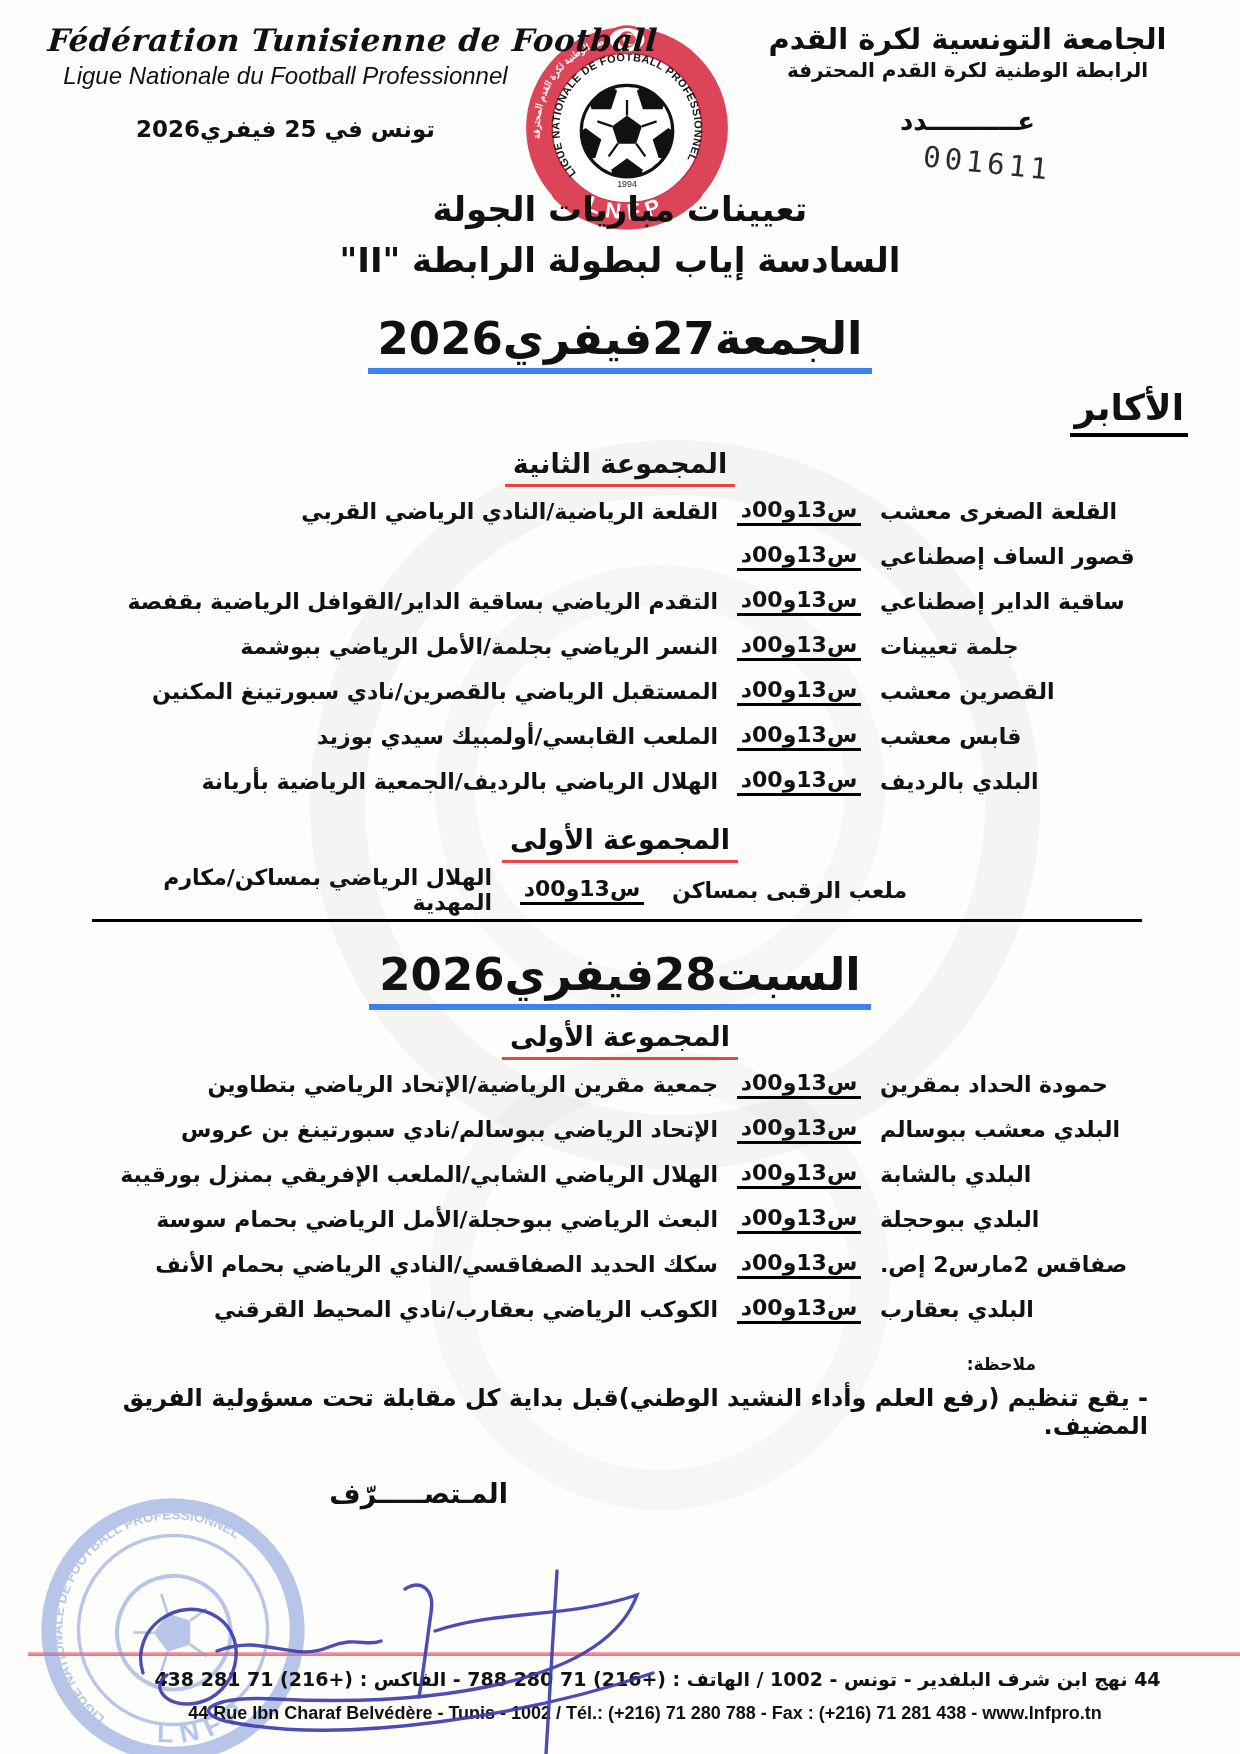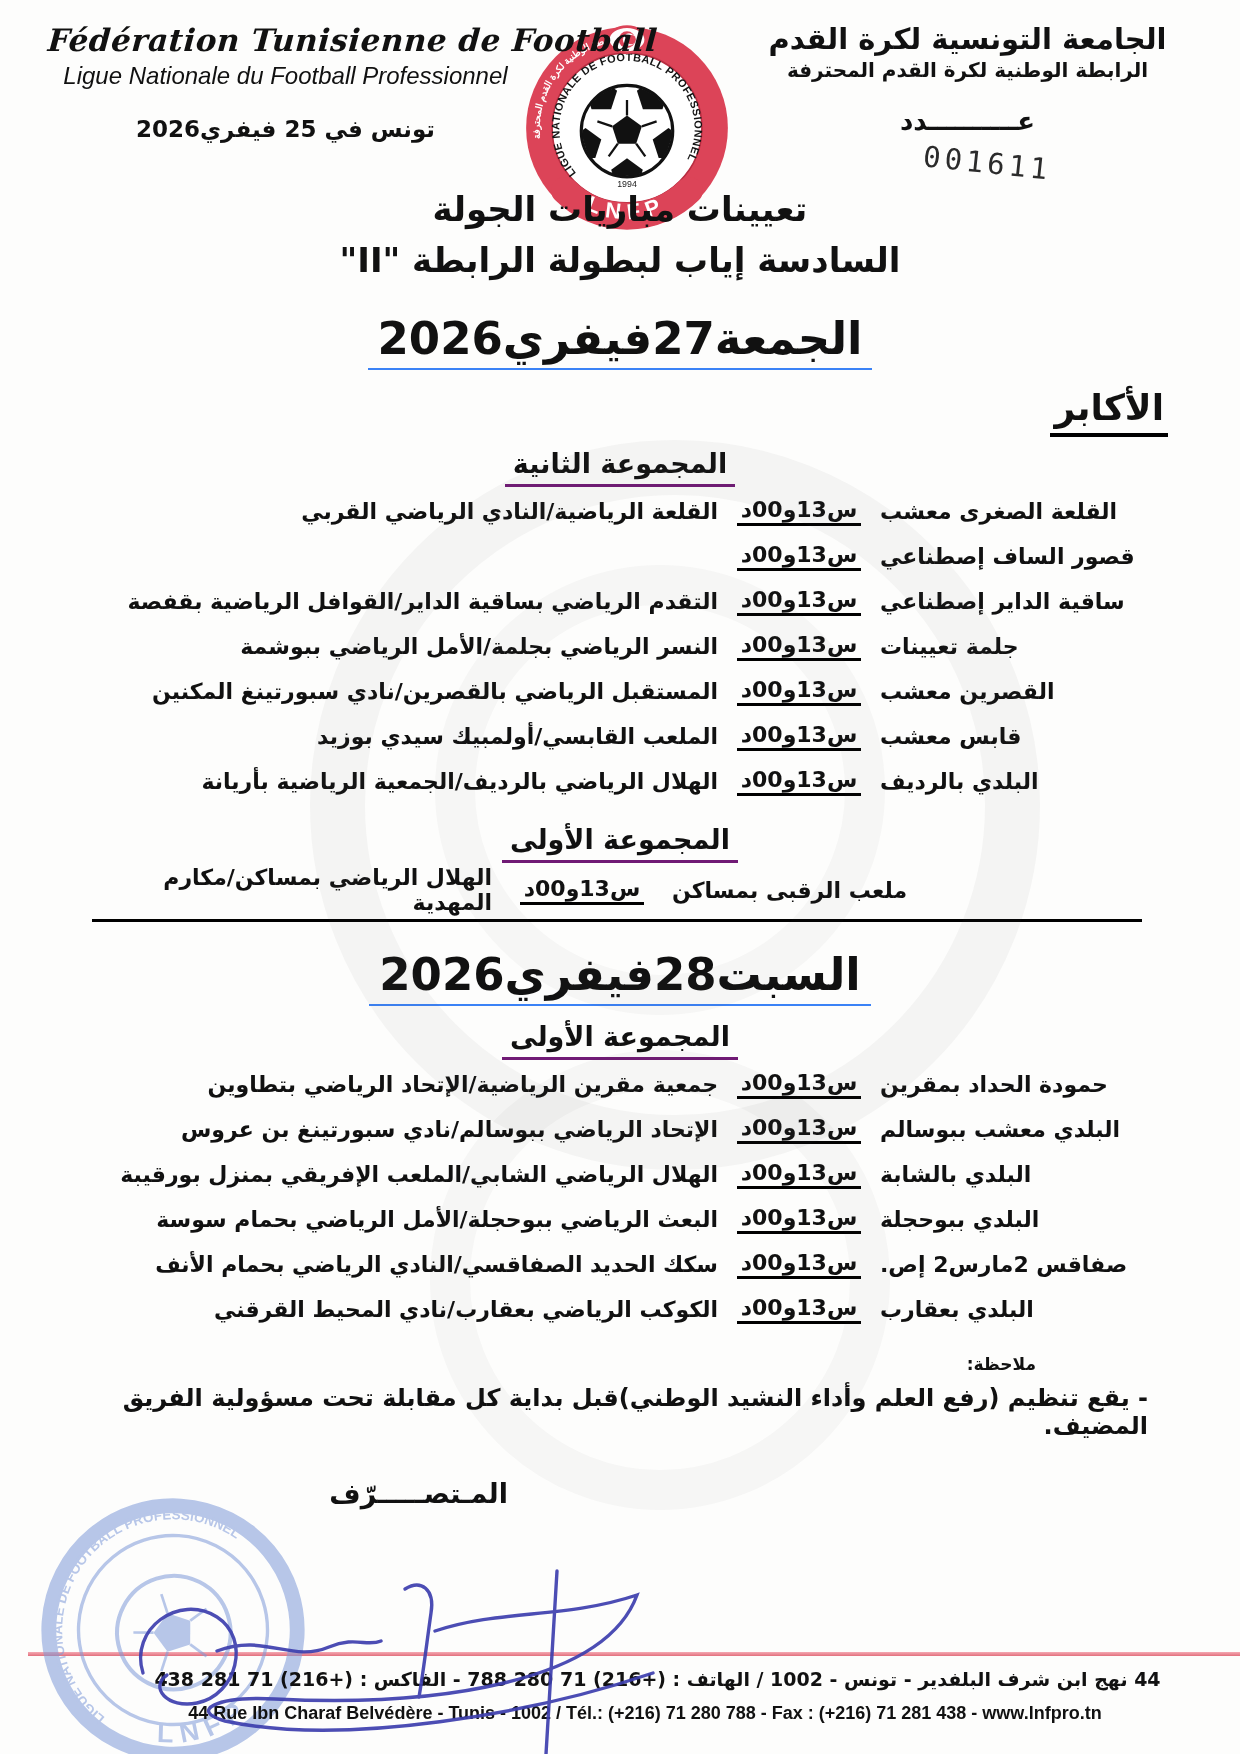--- a/index.html
+++ b/index.html
@@ -34,27 +34,27 @@
   .number-value{display:inline-block;font-family:"DejaVu Sans Mono",monospace;
     font-size:29px;letter-spacing:4px;color:#2b2b2b;transform:rotate(6deg);
     margin-top:10px;margin-left:40px;}
 
   
   .doc-title{direction:rtl;text-align:center;font-weight:bold;font-size:34px;
     line-height:1.5;margin-top:-12px;position:relative;z-index:2;}
 
   
   .day-heading{direction:rtl;text-align:center;font-weight:bold;font-size:45px;margin-top:26px;}
-  .day-heading span{border-bottom:2px solid #3b82f6;padding:0 10px 3px;}
-  .category{direction:rtl;text-align:right;padding-right:72px;font-weight:bold;
+  .day-heading span{border-bottom:6px solid #3b82f6;padding:0 10px 3px;}
+  .category{direction:rtl;text-align:right;padding-right:52px;font-weight:bold;
     font-size:36px;margin-top:22px;}
   .category span{border-bottom:4px solid #000;padding:0 4px 5px;}
   .group-heading{direction:rtl;text-align:center;font-weight:bold;font-size:27px;
     margin-top:20px;margin-bottom:10px;}
-  .group-heading span{border-bottom:3px solid #701a75;padding:0 8px 5px;}
+  .group-heading span{border-bottom:3px solid #ef4444;padding:0 8px 5px;}
 
   .fixtures{direction:rtl;padding:0 98px 0 92px;}
   .match-row{display:grid;grid-template-columns:262px 162px 1fr;align-items:center;
     min-height:45px;font-weight:bold;font-size:22px;}
   .match-row .venue{text-align:left;}
   .match-row .time{text-align:center;}
   .match-row .time span{display:inline-block;border-bottom:3px solid #000;
     min-width:112px;padding:0 4px 1px;}
   .match-row .fixture{text-align:right;padding-left:4px;}
   .row-wide{grid-template-columns:470px 180px 1fr;}

